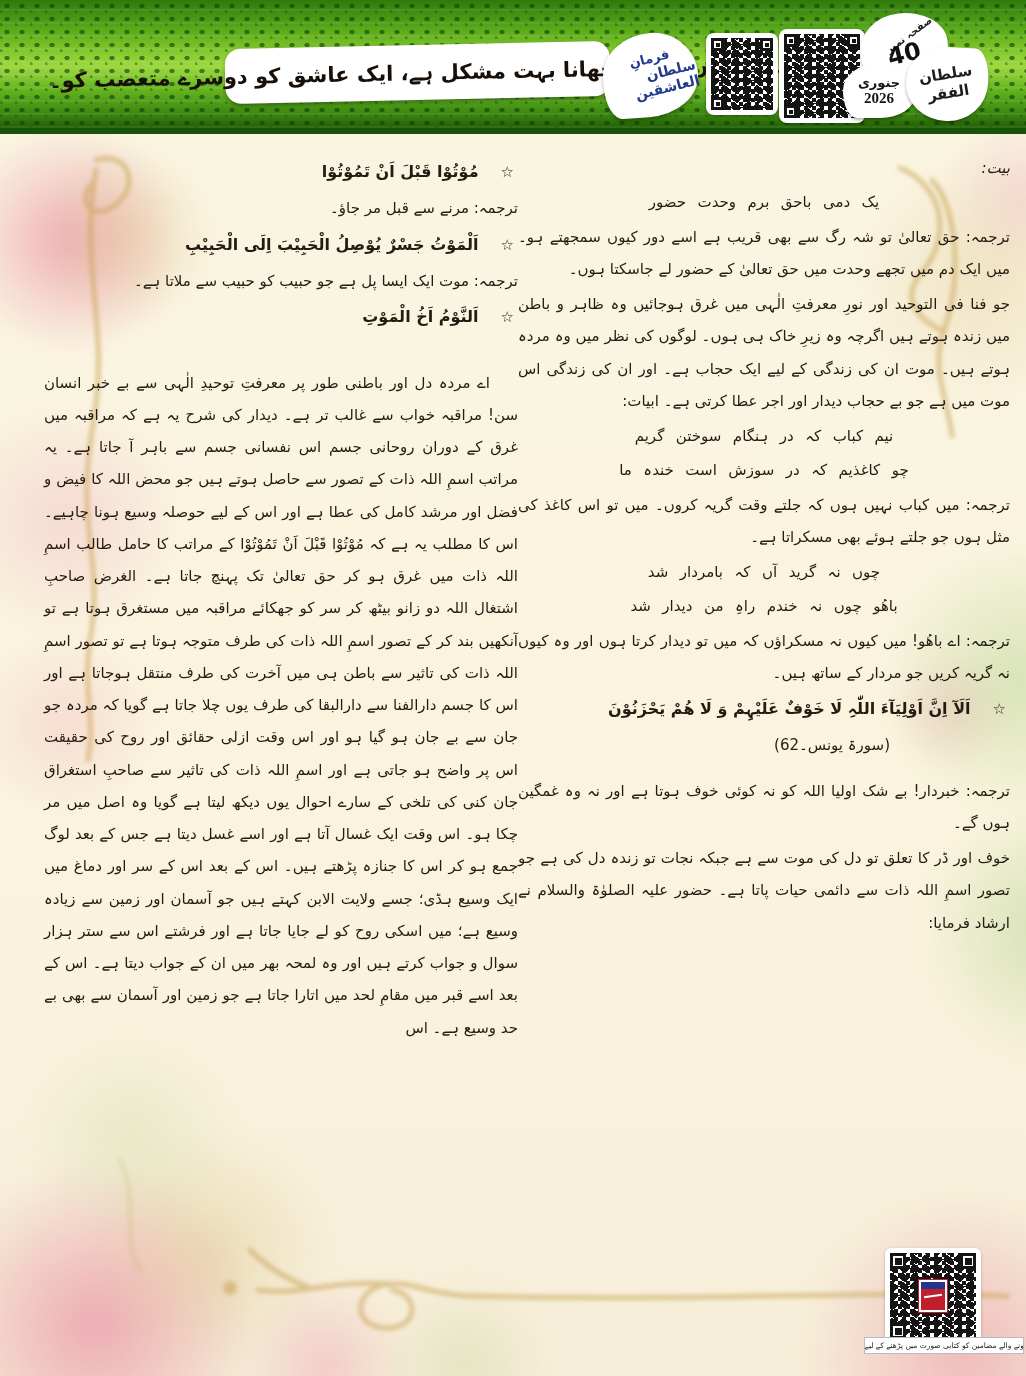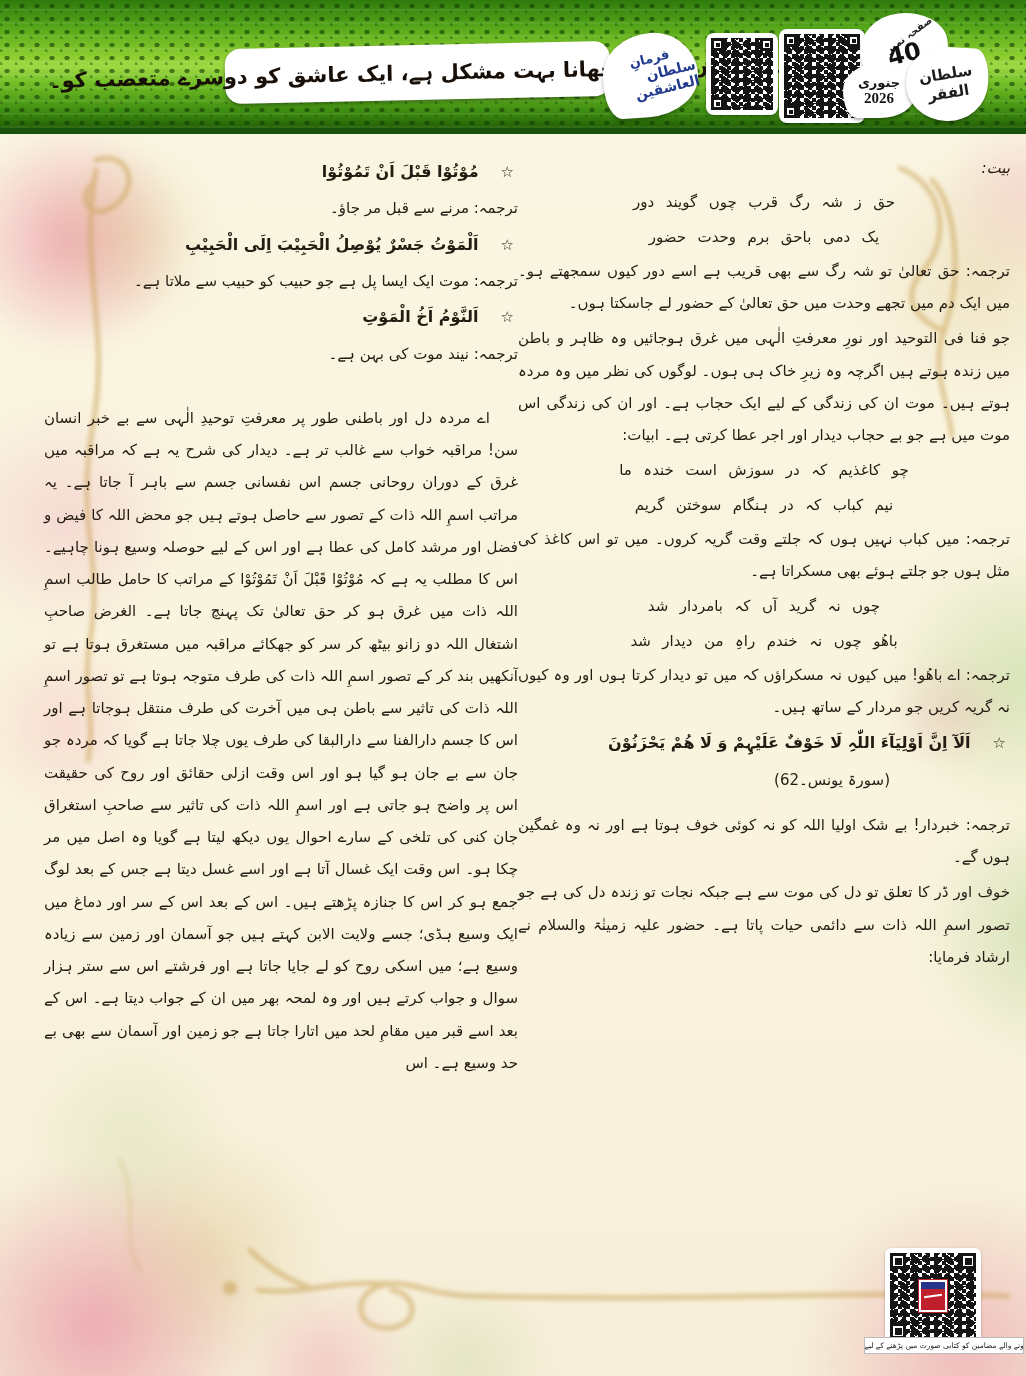--- a/index.html
+++ b/index.html
@@ -156,55 +156,53 @@
   </div>
   <div class="badge badge-logo">
     <span>سلطان الفقر</span>
   </div>
 </header>
 
 <main>
 
   <section class="col col-r">
     <p class="label">بیت:</p>
-    <p class="verse">حق ز شہ رگ قرب چوں گویند دور</p>
     <p class="verse">یک دمی باحق برم وحدت حضور</p>
     <p class="para">ترجمہ: حق تعالیٰ تو شہ رگ سے بھی قریب ہے اسے دور کیوں سمجھتے ہو۔ میں ایک دم میں تجھے وحدت میں حق تعالیٰ کے حضور لے جاسکتا ہوں۔</p>
     <p class="para">جو فنا فی التوحید اور نورِ معرفتِ الٰہی میں غرق ہوجائیں وہ ظاہر و باطن میں زندہ ہوتے ہیں اگرچہ وہ زیرِ خاک ہی ہوں۔ لوگوں کی نظر میں وہ مردہ ہوتے ہیں۔ موت ان کی زندگی کے لیے ایک حجاب ہے۔ اور ان کی زندگی اس موت میں ہے جو بے حجاب دیدار اور اجر عطا کرتی ہے۔ ابیات:</p>
+    <p class="verse">نیم کباب کہ در ہنگام سوختن گریم</p>
     <p class="verse">چو کاغذیم کہ در سوزش است خندہ ما</p>
-    <p class="verse">نیم کباب کہ در ہنگام سوختن گریم</p>
     <p class="para">ترجمہ: میں کباب نہیں ہوں کہ جلتے وقت گریہ کروں۔ میں تو اس کاغذ کی مثل ہوں جو جلتے ہوئے بھی مسکراتا ہے۔</p>
     <p class="verse">چوں نہ گرید آں کہ بامردار شد</p>
     <p class="verse">باھُو چوں نہ خندم راہِ من دیدار شد</p>
     <p class="para">ترجمہ: اے باھُو! میں کیوں نہ مسکراؤں کہ میں تو دیدار کرتا ہوں اور وہ کیوں نہ گریہ کریں جو مردار کے ساتھ ہیں۔</p>
     <div class="arabic">
       <span class="star">☆</span>
       <span>اَلَآ اِنَّ اَوْلِیَآءَ اللّٰہِ لَا خَوْفٌ عَلَیْہِمْ وَ لَا ھُمْ یَحْزَنُوْنَ</span>
     </div>
     <p class="ref">(سورۃ یونس۔62)</p>
     <p class="para">ترجمہ: خبردار! بے شک اولیا اللہ کو نہ کوئی خوف ہوتا ہے اور نہ وہ غمگین ہوں گے۔</p>
-    <p class="para">خوف اور ڈر کا تعلق تو دل کی موت سے ہے جبکہ نجات تو زندہ دل کی ہے جو تصور اسمِ اللہ ذات سے دائمی حیات پاتا ہے۔ حضور علیہ زمینٰۃ والسلام نے ارشاد فرمایا:</p>
+    <p class="para">خوف اور ڈر کا تعلق تو دل کی موت سے ہے جبکہ نجات تو زندہ دل کی ہے جو تصور اسمِ اللہ ذات سے دائمی حیات پاتا ہے۔ حضور علیہ الصلوٰۃ والسلام نے ارشاد فرمایا:</p>
   </section>
 
   <section class="col col-l">
     <div class="arabic">
       <span class="star">☆</span>
       <span>مُوْتُوْا قَبْلَ اَنْ تَمُوْتُوْا</span>
     </div>
     <p class="para">ترجمہ: مرنے سے قبل مر جاؤ۔</p>
     <div class="arabic">
       <span class="star">☆</span>
       <span>اَلْمَوْتُ جَسْرٌ یُوْصِلُ الْحَبِیْبَ اِلَی الْحَبِیْبِ</span>
     </div>
     <p class="para">ترجمہ: موت ایک ایسا پل ہے جو حبیب کو حبیب سے ملاتا ہے۔</p>
     <div class="arabic">
       <span class="star">☆</span>
       <span>اَلنَّوْمُ اَخُ الْمَوْتِ</span>
     </div>
-    <p class="para">ترجمہ: نیند موت کی بہن ہے۔</p>
     <p class="para indent">اے مردہ دل اور باطنی طور پر معرفتِ توحیدِ الٰہی سے بے خبر انسان سن! مراقبہ خواب سے غالب تر ہے۔ دیدار کی شرح یہ ہے کہ مراقبہ میں غرق کے دوران روحانی جسم اس نفسانی جسم سے باہر آ جاتا ہے۔ یہ مراتب اسمِ اللہ ذات کے تصور سے حاصل ہوتے ہیں جو محض اللہ کا فیض و فضل اور مرشد کامل کی عطا ہے اور اس کے لیے حوصلہ وسیع ہونا چاہیے۔ اس کا مطلب یہ ہے کہ مُوْتُوْا قَبْلَ اَنْ تَمُوْتُوْا کے مراتب کا حامل طالب اسمِ اللہ ذات میں غرق ہو کر حق تعالیٰ تک پہنچ جاتا ہے۔ الغرض صاحبِ اشتغال اللہ دو زانو بیٹھ کر سر کو جھکائے مراقبہ میں مستغرق ہوتا ہے تو آنکھیں بند کر کے تصور اسمِ اللہ ذات کی طرف متوجہ ہوتا ہے تو تصور اسمِ اللہ ذات کی تاثیر سے باطن ہی میں آخرت کی طرف منتقل ہوجاتا ہے اور اس کا جسم دارالفنا سے دارالبقا کی طرف یوں چلا جاتا ہے گویا کہ مردہ جو جان سے بے جان ہو گیا ہو اور اس وقت ازلی حقائق اور روح کی حقیقت اس پر واضح ہو جاتی ہے اور اسمِ اللہ ذات کی تاثیر سے صاحبِ استغراق جان کنی کی تلخی کے سارے احوال یوں دیکھ لیتا ہے گویا وہ اصل میں مر چکا ہو۔ اس وقت ایک غسال آتا ہے اور اسے غسل دیتا ہے جس کے بعد لوگ جمع ہو کر اس کا جنازہ پڑھتے ہیں۔ اس کے بعد اس کے سر اور دماغ میں ایک وسیع ہڈی؛ جسے ولایت الابن کہتے ہیں جو آسمان اور زمین سے زیادہ وسیع ہے؛ میں اسکی روح کو لے جایا جاتا ہے اور فرشتے اس سے ستر ہزار سوال و جواب کرتے ہیں اور وہ لمحہ بھر میں ان کے جواب دیتا ہے۔ اس کے بعد اسے قبر میں مقامِ لحد میں اتارا جاتا ہے جو زمین اور آسمان سے بھی بے حد وسیع ہے۔ اس</p>
   </section>
 
 </main>
 
 <div class="qr-footer">
   <div class="qrp">
     <i class="f tl"></i>
     <i class="f tr"></i>
     <i class="f bl"></i>

